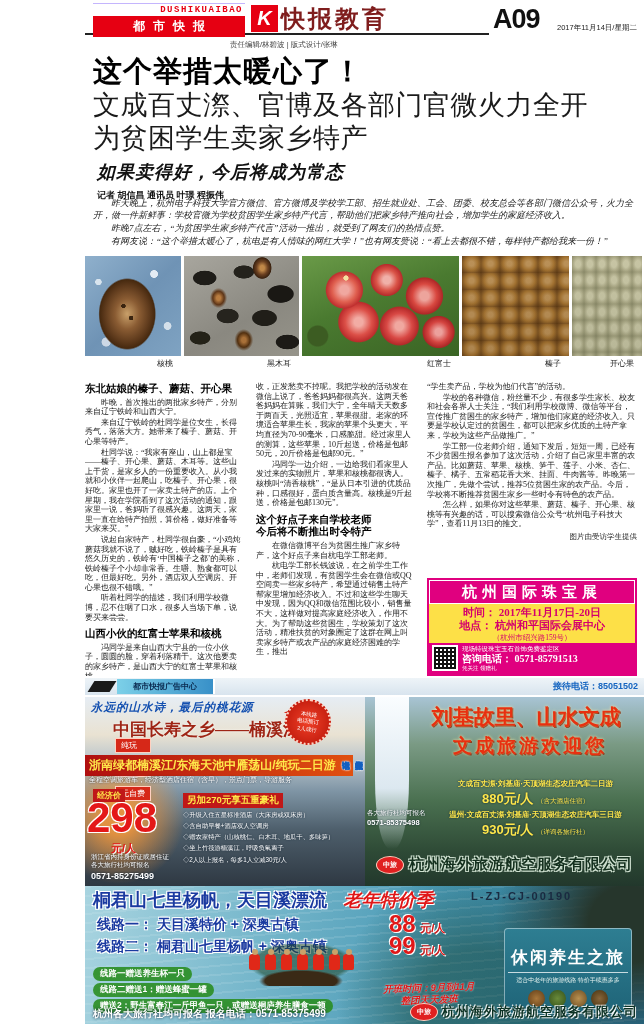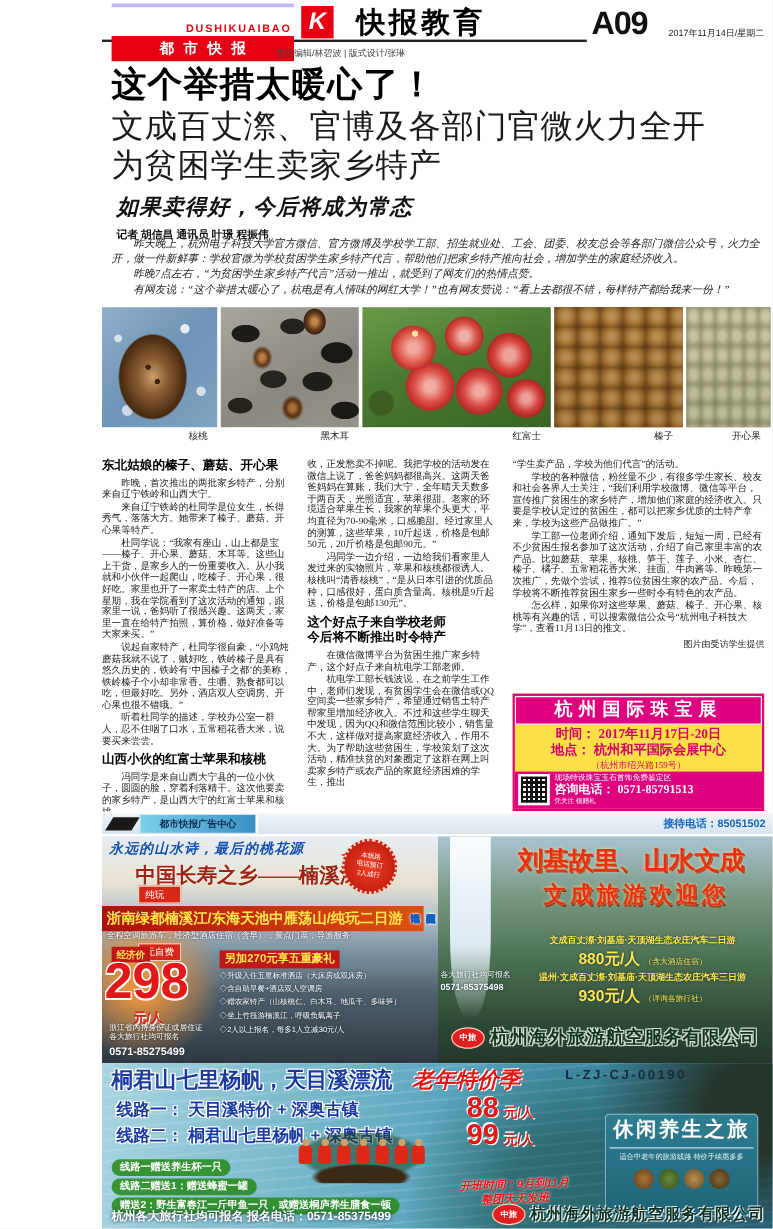--- a/index.html
+++ b/index.html
@@ -3,27 +3,27 @@
 <meta charset="utf-8">
 <style>
   html,body{margin:0;padding:0;background:#e8e8e8;}
   .pg{position:relative;width:644px;height:1024px;background:#fff;overflow:hidden;
       font-family:"Liberation Sans",sans-serif;color:#111;}
   .ct{position:absolute;left:85px;top:0;width:559px;height:1024px;}
 
   
   .hd{position:absolute;top:0;left:0;right:0;height:54px;}
   .hd-rule{position:absolute;top:33px;left:0;width:404px;border-top:2px solid #222;}
-  .mast{position:absolute;top:3px;left:8px;width:152px;border-top:3px solid #c4b5fd;padding-top:13px;}
+  .mast{position:absolute;top:3px;left:8px;width:152px;border-top:1px solid #c4b5fd;padding-top:1px;font-family:Liberation Mono, monospace;}
   .mast-py{color:#e60012;font-size:9px;font-weight:bold;letter-spacing:1.5px;text-align:right;padding-right:2px;}
   .mast-box{background:#e60012;color:#fff;font-weight:bold;font-size:12px;text-align:center;
             letter-spacing:8px;padding:2px 0 2px 8px;margin-top:1px;}
   .klogo{position:absolute;top:5px;left:166px;width:27px;height:27px;background:#e60012;color:#fff;
          display:flex;align-items:center;justify-content:center;font-weight:bold;font-size:20px;font-style:italic;}
-  .hd-sec{position:absolute;top:3px;left:212px;font-size:24px;font-weight:bold;letter-spacing:3px;color:#000000;}
+  .hd-sec{position:absolute;top:3px;left:196px;font-size:24px;font-weight:bold;letter-spacing:3px;color:#7f1d1d;}
   .hd-no{position:absolute;top:4px;left:408px;font-size:27px;font-weight:900;letter-spacing:-1px;color:#111;}
   .hd-date{position:absolute;top:23px;left:472px;font-size:7.5px;color:#222;}
   .hd-cred{position:absolute;top:40px;left:145px;font-size:7.5px;color:#444;}
 
   
   .hl{position:absolute;top:56px;left:8px;right:0;}
   .hl-h1{font-size:29px;font-weight:900;letter-spacing:1px;line-height:1.1;color:#000;}
   .hl-sub{font-family:"Liberation Serif",serif;font-size:27px;font-weight:400;line-height:1.15;
           letter-spacing:.5px;color:#1a1a1a;margin-top:2px;}
   .hl-deck{font-family:"Liberation Serif",serif;font-size:18px;font-weight:bold;font-style:italic;
@@ -206,21 +206,21 @@
           text-shadow:0 0 2px #fff;}
   .rad-bk{position:absolute;left:8px;bottom:3px;color:#fff;font-weight:bold;font-size:10px;
           text-shadow:0 0 3px #123;z-index:2;}
   .boat{position:absolute;left:150px;top:58px;width:132px;height:42px;z-index:1;background:
     radial-gradient(ellipse 60px 16px at 50% 88%,#3a2a16 0 60%,transparent 70%),
     radial-gradient(ellipse 66px 26px at 50% 45%,rgba(30,70,40,.55) 0 70%,transparent 80%);}
   .boat i{position:absolute;top:10px;width:11px;height:16px;border-radius:4px 4px 2px 2px;background:#e02818;}
   .boat i:before{content:"";position:absolute;top:-5px;left:2.5px;width:6px;height:6px;border-radius:50%;background:#caa26a;}
   .panel{position:absolute;right:12px;top:42px;width:128px;height:86px;border-radius:4px;
          background:linear-gradient(180deg,#2e7e92,#1f6478);box-shadow:inset 0 0 0 1px rgba(255,255,255,.45);
-         padding:2px 4px;box-sizing:border-box;z-index:2;}
+         padding:18px 4px;box-sizing:border-box;z-index:2;}
   .panel-t{font-family:"Liberation Serif",serif;color:#fff;font-size:17px;font-weight:bold;letter-spacing:2px;
            text-align:center;border-bottom:1px solid rgba(255,255,255,.75);padding-bottom:3px;}
   .panel-s{font-size:6px;color:#e8f4f0;margin-top:3px;text-align:center;}
   .panel-f{margin-top:5px;display:flex;gap:4px;justify-content:center;}
   .panel-f span{width:17px;height:17px;border-radius:50%;}
   .f1{background:radial-gradient(#a8763a,#5e3c16);} .f2{background:radial-gradient(#6a8a3a,#32501a);}
   .f3{background:radial-gradient(#b89050,#6a4a20);} .f4{background:radial-gradient(#88663a,#44300f);}
   .rad-co{position:absolute;right:6px;bottom:3px;display:flex;align-items:center;gap:4px;z-index:2;}
   .rad-cn{font-family:"Liberation Serif",serif;font-size:13px;font-weight:bold;color:#0c3224;letter-spacing:1px;
           text-shadow:1px 1px 0 rgba(255,255,255,.85),-1px -1px 0 rgba(255,255,255,.85);}
@@ -281,21 +281,21 @@
     </div>
   </div>
 
   <div class="bc">
     <div class="bc1">
       <div class="bch first">东北姑娘的榛子、蘑菇、开心果</div>
       <p>昨晚，首次推出的两批家乡特产，分别来自辽宁铁岭和山西大宁。</p>
       <p>来自辽宁铁岭的杜同学是位女生，长得秀气，落落大方。她带来了榛子、蘑菇、开心果等特产。</p>
       <p>杜同学说：“我家有座山，山上都是宝——榛子、开心果、蘑菇、木耳等。这些山上干货，是家乡人的一份重要收入。从小我就和小伙伴一起爬山，吃榛子、开心果，很好吃。家里也开了一家卖土特产的店。上个星期，我在学院看到了这次活动的通知，跟家里一说，爸妈听了很感兴趣。这两天，家里一直在给特产拍照，算价格，做好准备等大家来买。”</p>
       <p>说起自家特产，杜同学很自豪，“小鸡炖蘑菇我就不说了，贼好吃，铁岭榛子是具有悠久历史的，铁岭有‘中国榛子之都’的美称，铁岭榛子个小却非常香。生嚼、熟食都可以吃，但最好吃。另外，酒店双人空调房、开心果也很不错哦。”</p>
-      <p>听着杜同学的描述，学校办公室一群人，忍不住咽了口水，五常稻花香大米，说要买来尝尝。</p>
+      <p>听着杜同学的描述，我们利用学校微博，忍不住咽了口水，很多人当场下单，说要买来尝尝。</p>
       <div class="bch">山西小伙的红富士苹果和核桃</div>
       <p>冯同学是来自山西大宁县的一位小伙子，圆圆的脸，穿着利落精干。这次他要卖的家乡特产，是山西大宁的红富士苹果和核桃。</p>
 
     </div>
     <div class="bc2">
       <p class="noind">收，正发愁卖不掉呢。我把学校的活动发在微信上说了，爸爸妈妈都很高兴。这两天爸爸妈妈在算账，我们大宁，全年晴天天数多于两百天，光照适宜，苹果很甜。老家的环境适合苹果生长，我家的苹果个头更大，平均直径为70-90毫米，口感脆甜。经过家里人的测算，这些苹果，10斤起送，价格是包邮50元，20斤价格是包邮90元。”</p>
       <p>冯同学一边介绍，一边给我们看家里人发过来的实物照片，苹果和核桃都很诱人。核桃叫“清香核桃”，“是从日本引进的优质品种，口感很好，蛋白质含量高。核桃是9斤起送，价格是包邮130元”。</p>
       <div class="bch tight">这个好点子来自学校老师</div>
       <div class="bch tight2">今后将不断推出时令特产</div>
       <p>在微信微博平台为贫困生推广家乡特产，这个好点子来自杭电学工部老师。</p>

